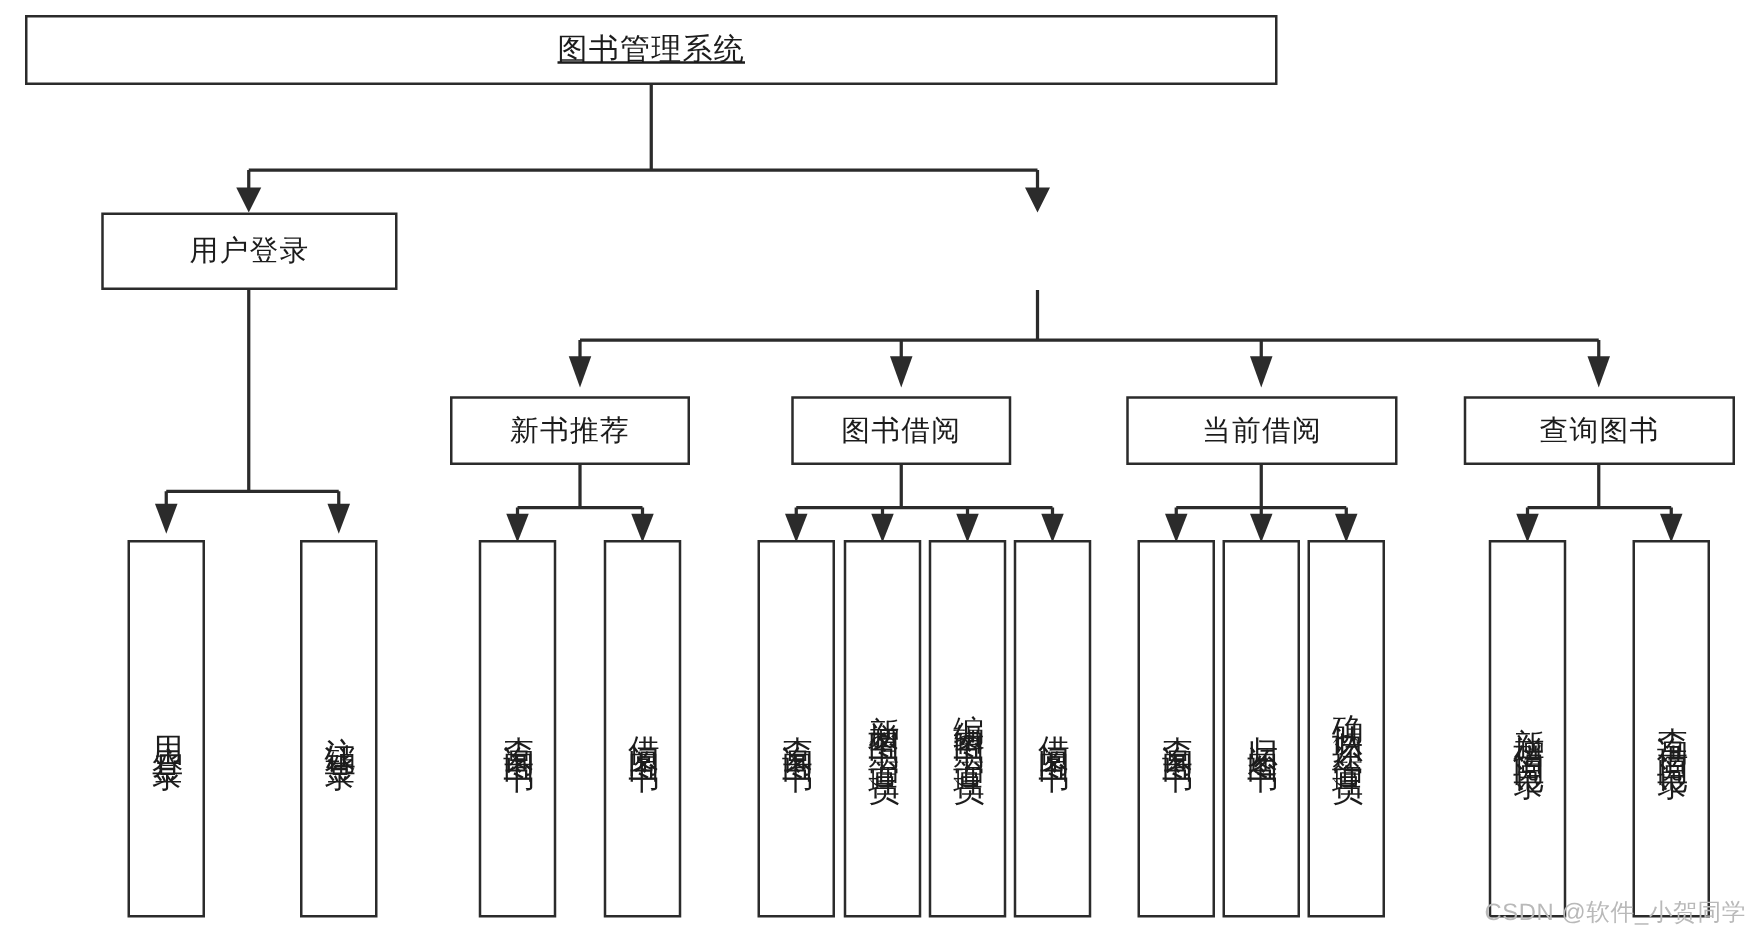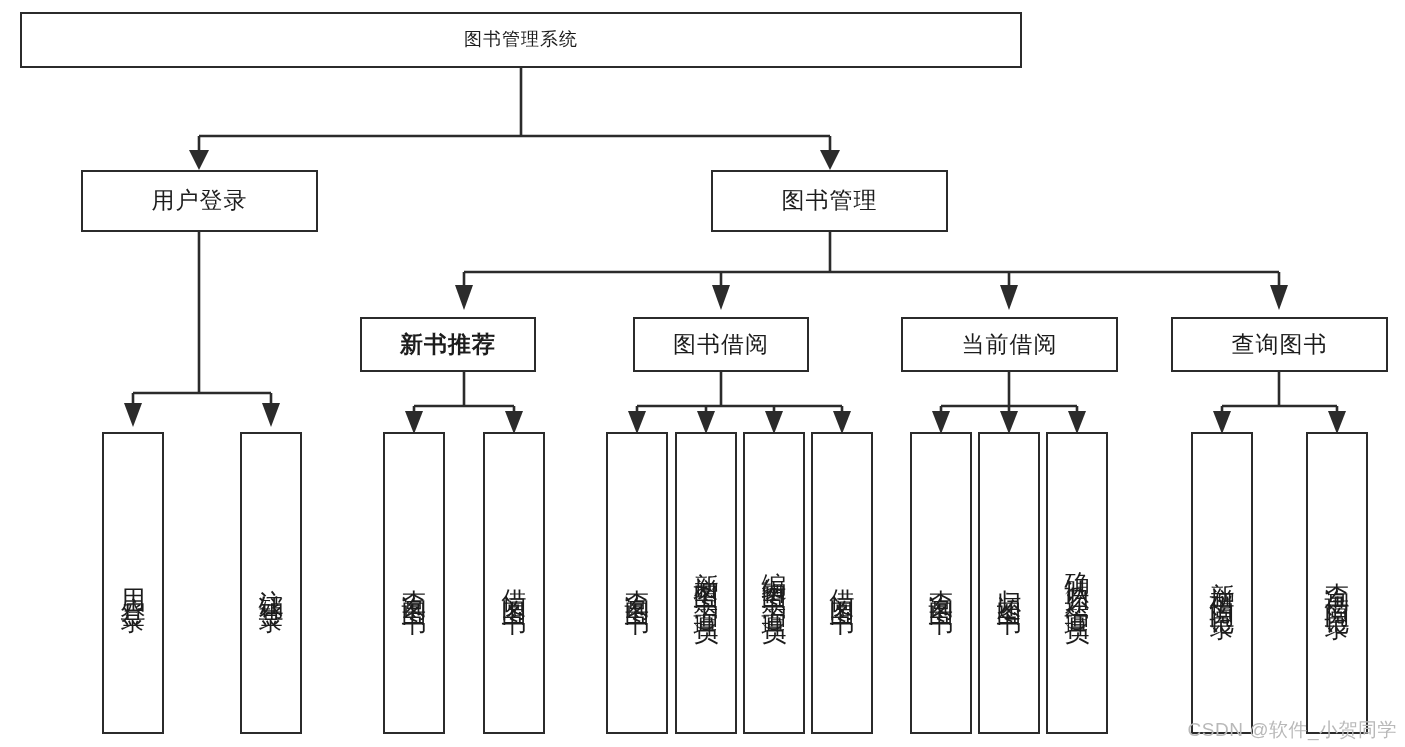--- a/index.html
+++ b/index.html
@@ -26,21 +26,21 @@
     display:block;
     text-align:center;
     line-height:1.18;
     white-space:nowrap;
   }
   
   .h-node .lbl{
     font-size:23px;
     letter-spacing:1px;
   }
-  #n-root .lbl{font-size:18px;}
+  #n-root .lbl{font-size:24px;text-decoration:underline;}
   
   .v-node{
     align-items:center;
     justify-content:center;
     padding:4px 0;
   }
   .v-node .lbl{
     writing-mode:vertical-rl;
     text-orientation:upright;
     font-size:25px;
@@ -134,25 +134,22 @@
   </svg>
 
   <div class="node h-node" id="n-root" style="left:20px;top:12px;width:1002px;height:56px;">
     <span class="lbl">图书管理系统</span>
   </div>
 
   <div class="node h-node" style="left:81px;top:170px;width:237px;height:62px;">
     <span class="lbl">用户登录</span>
   </div>
 
-  <div class="node h-node" style="left:711px;top:170px;width:237px;height:62px;">
-    <span class="lbl">图书管理</span>
-  </div>
-
-  <div class="node h-node" style="left:360px;top:317px;width:176px;height:55px;font-weight:bold;">
+
+  <div class="node h-node" style="left:360px;top:317px;width:192px;height:55px;">
     <span class="lbl">新书推荐</span>
   </div>
 
   <div class="node h-node" style="left:633px;top:317px;width:176px;height:55px;">
     <span class="lbl">图书借阅</span>
   </div>
 
   <div class="node h-node" style="left:901px;top:317px;width:217px;height:55px;">
     <span class="lbl">当前借阅</span>
   </div>

